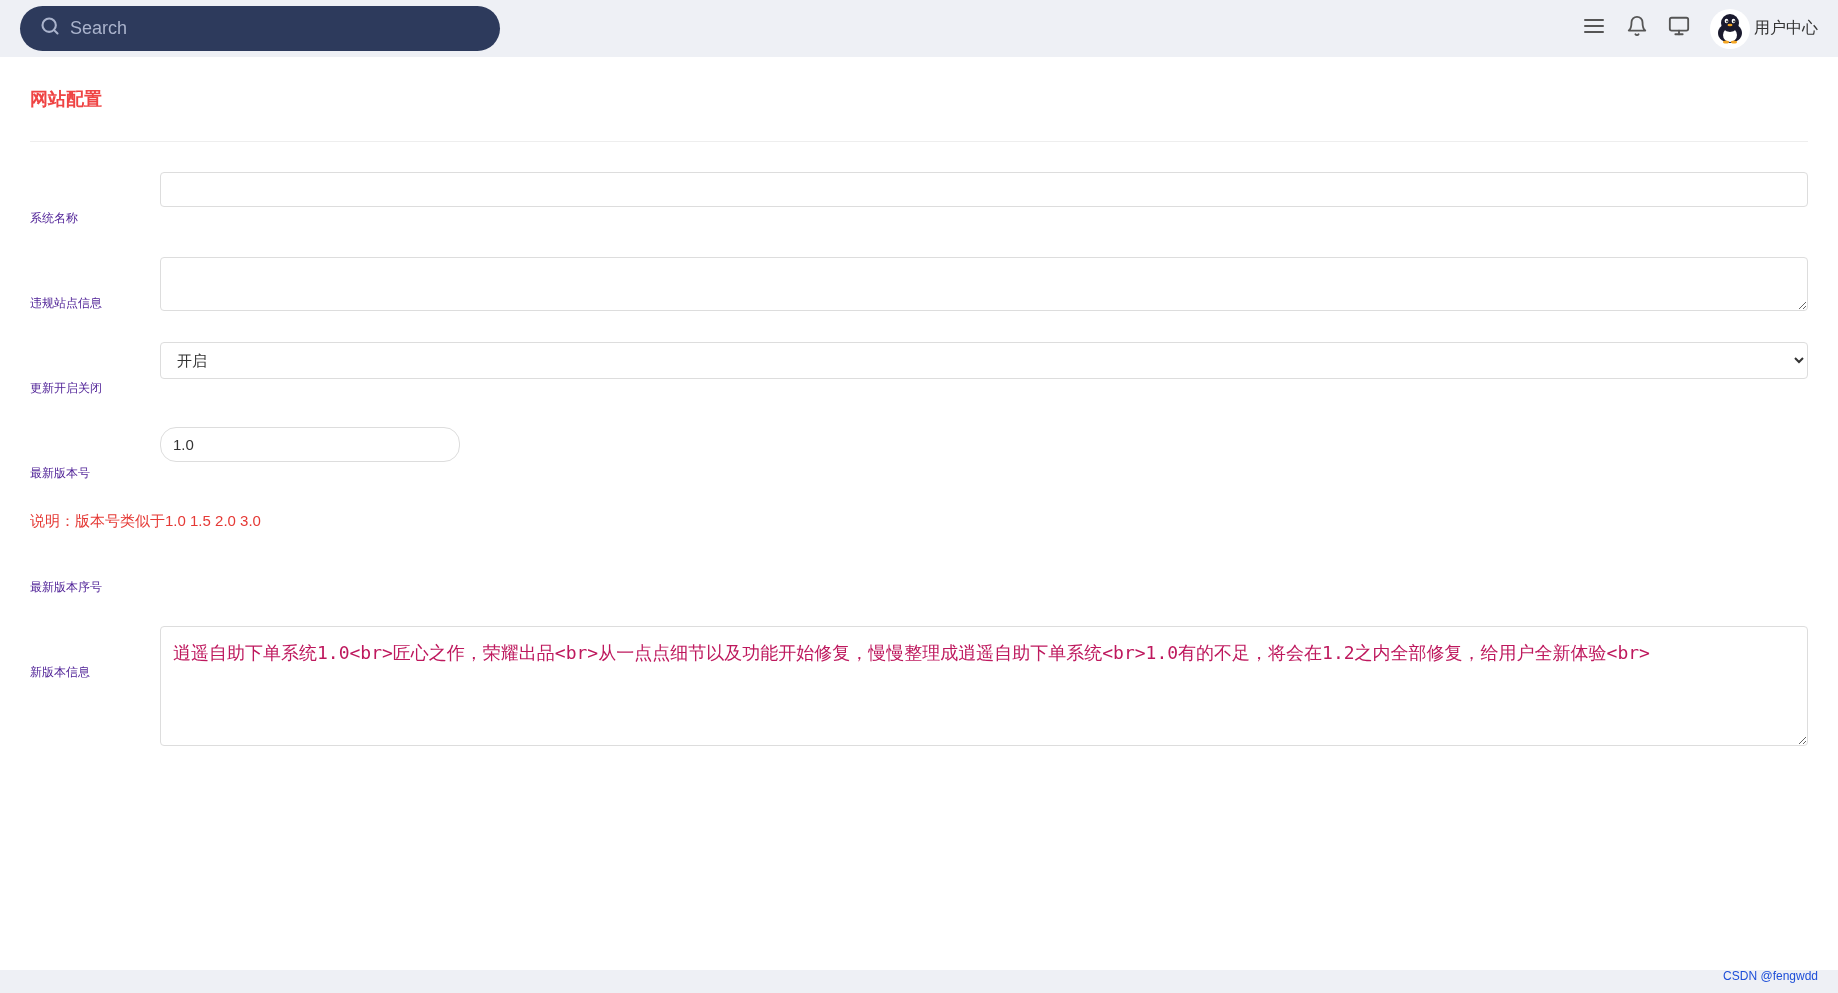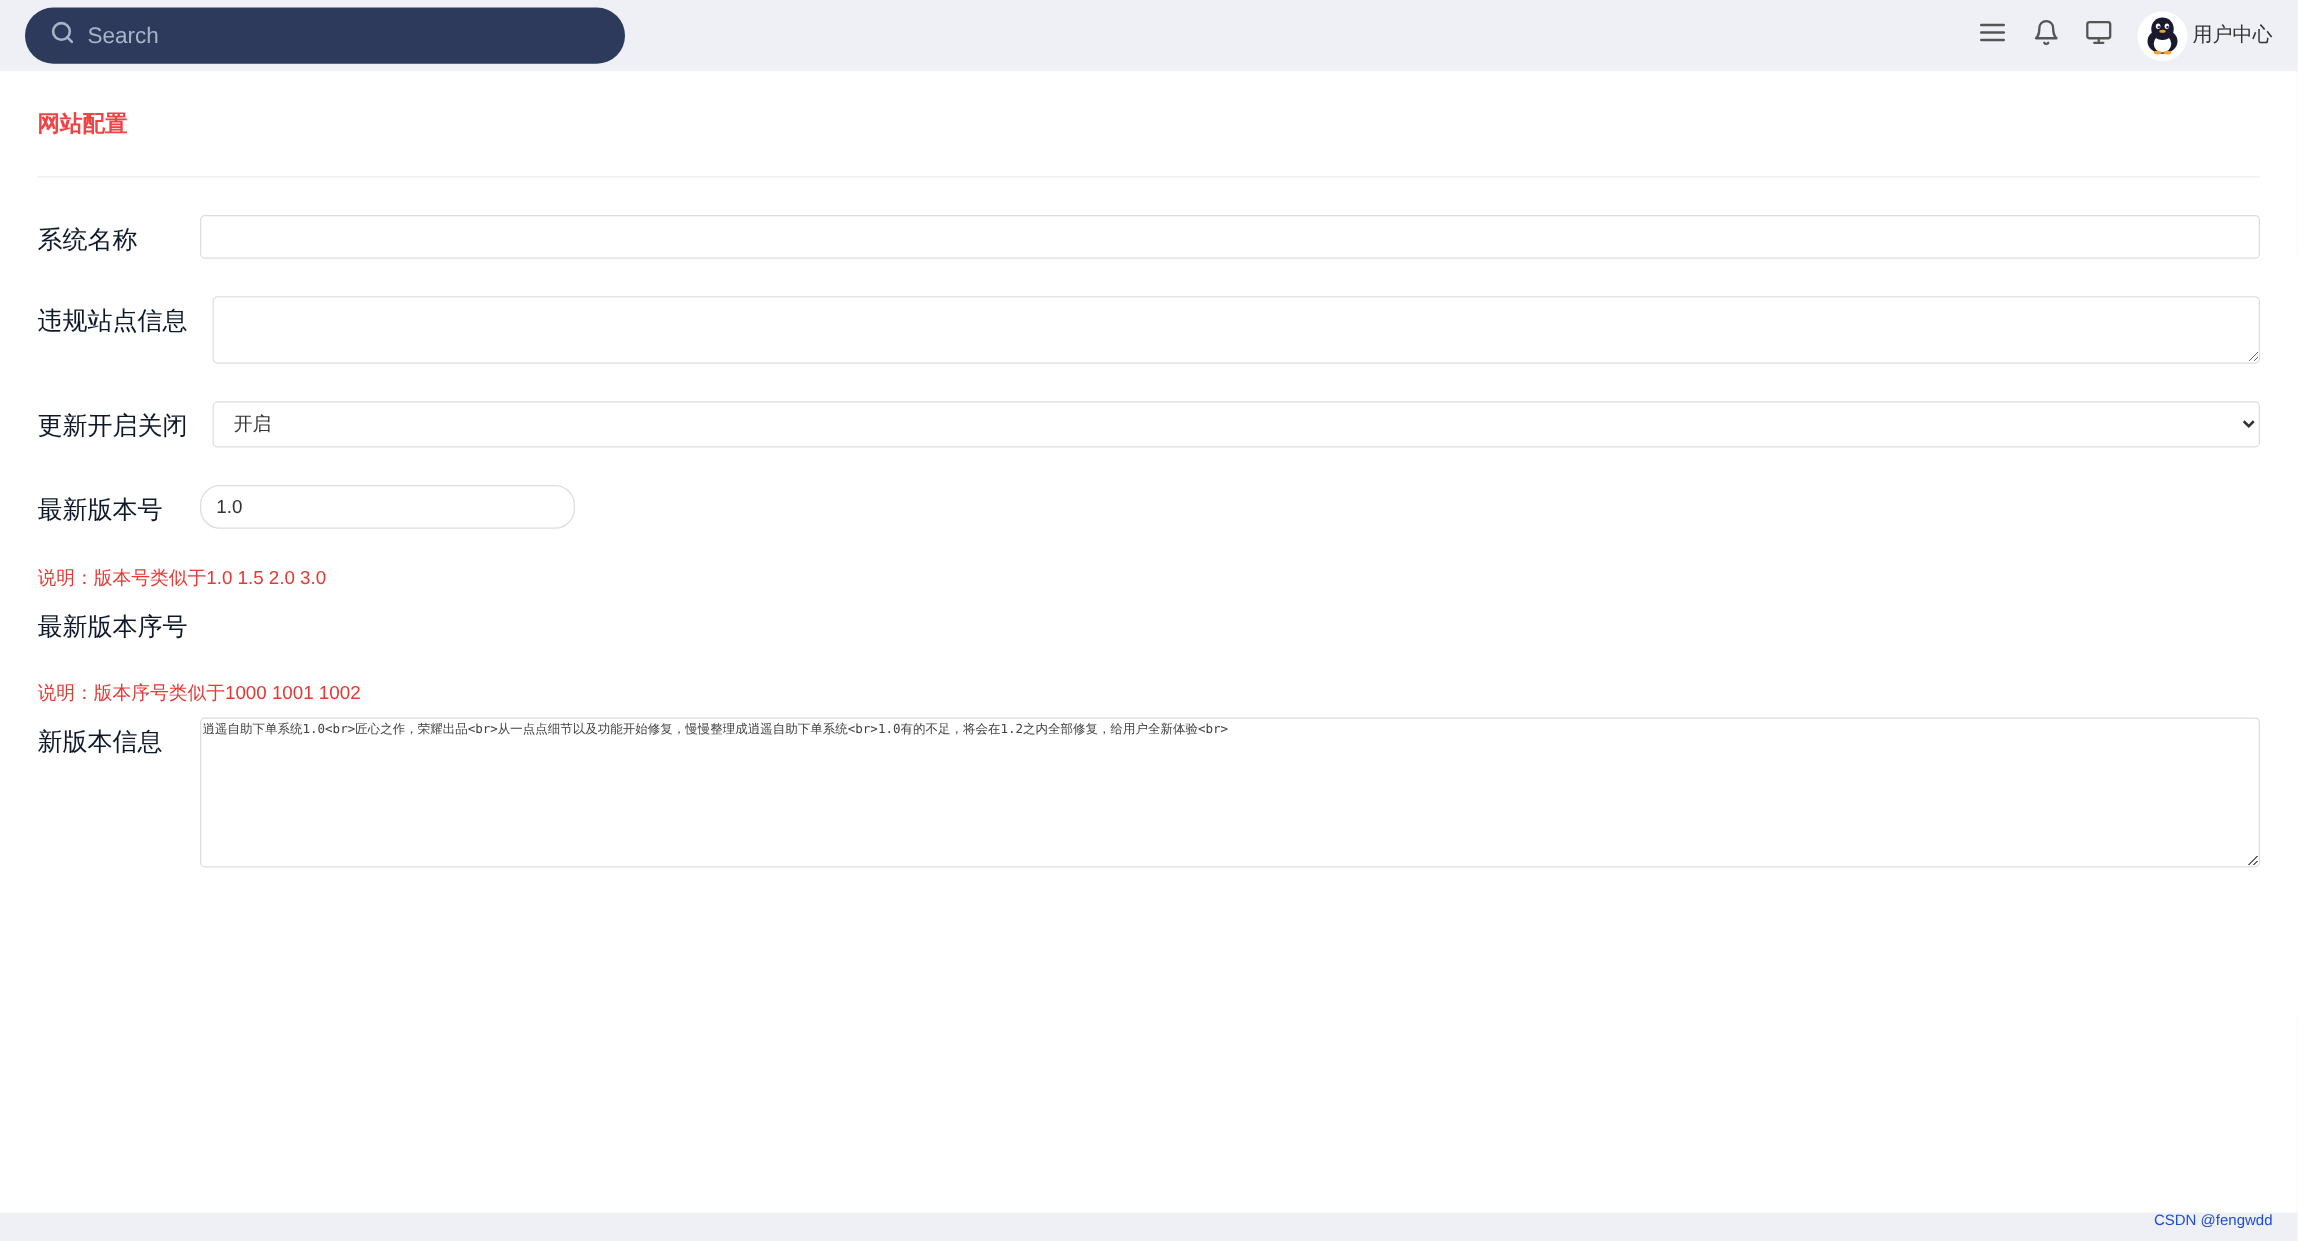--- a/index.html
+++ b/index.html
@@ -109,25 +109,26 @@
     }
 
     .form-row {
       display: flex;
       align-items: flex-start;
       margin-bottom: 30px;
       gap: 20px;
     }
 
     .form-label {
-      font-size: 20px;
-      color: #0f172a;
+      font-size: 12px;
+      color: #4c1d95;
       min-width: 110px;
       padding-top: 6px;
       white-space: nowrap;
+      margin-top: 32px;
     }
 
     .form-input {
       flex: 1;
       border: 1px solid #ddd;
       border-radius: 4px;
       padding: 8px 12px;
       font-size: 15px;
       color: #333;
       outline: none;
@@ -171,23 +172,23 @@
       font-size: 15px;
       color: #333;
       outline: none;
       flex: none;
     }
 
     .textarea-large {
       flex: 1;
       border: 1px solid #ddd;
       border-radius: 4px;
-      padding: 1px;
-      font-size: 10px;
-      color: #404040;
+      padding: 12px;
+      font-size: 18px;
+      color: #be185d;
       outline: none;
       resize: vertical;
       min-height: 120px;
       line-height: 1.6;
     }
 
     .watermark {
       position: fixed;
       bottom: 10px;
       right: 20px;
@@ -292,21 +293,20 @@
       <span class="form-label">最新版本号</span>
       <input class="version-input" type="text" value="1.0" style="">
     </div>
 
     <div class="hint-text">说明：版本号类似于1.0 1.5 2.0 3.0</div>
 
     <div class="form-row">
       <span class="form-label">最新版本序号</span>
     </div>
 
-    <div class="hint-text">说明：版本序号类似于1000 1001 1002</div>
 
     <div class="form-row">
       <span class="form-label">新版本信息</span>
       <textarea class="textarea-large" style="">逍遥自助下单系统1.0&lt;br&gt;匠心之作，荣耀出品&lt;br&gt;从一点点细节以及功能开始修复，慢慢整理成逍遥自助下单系统&lt;br&gt;1.0有的不足，将会在1.2之内全部修复，给用户全新体验&lt;br&gt;</textarea>
     </div>
 
   </div>
 
   <div class="watermark">CSDN @fengwdd</div>
 </div>

